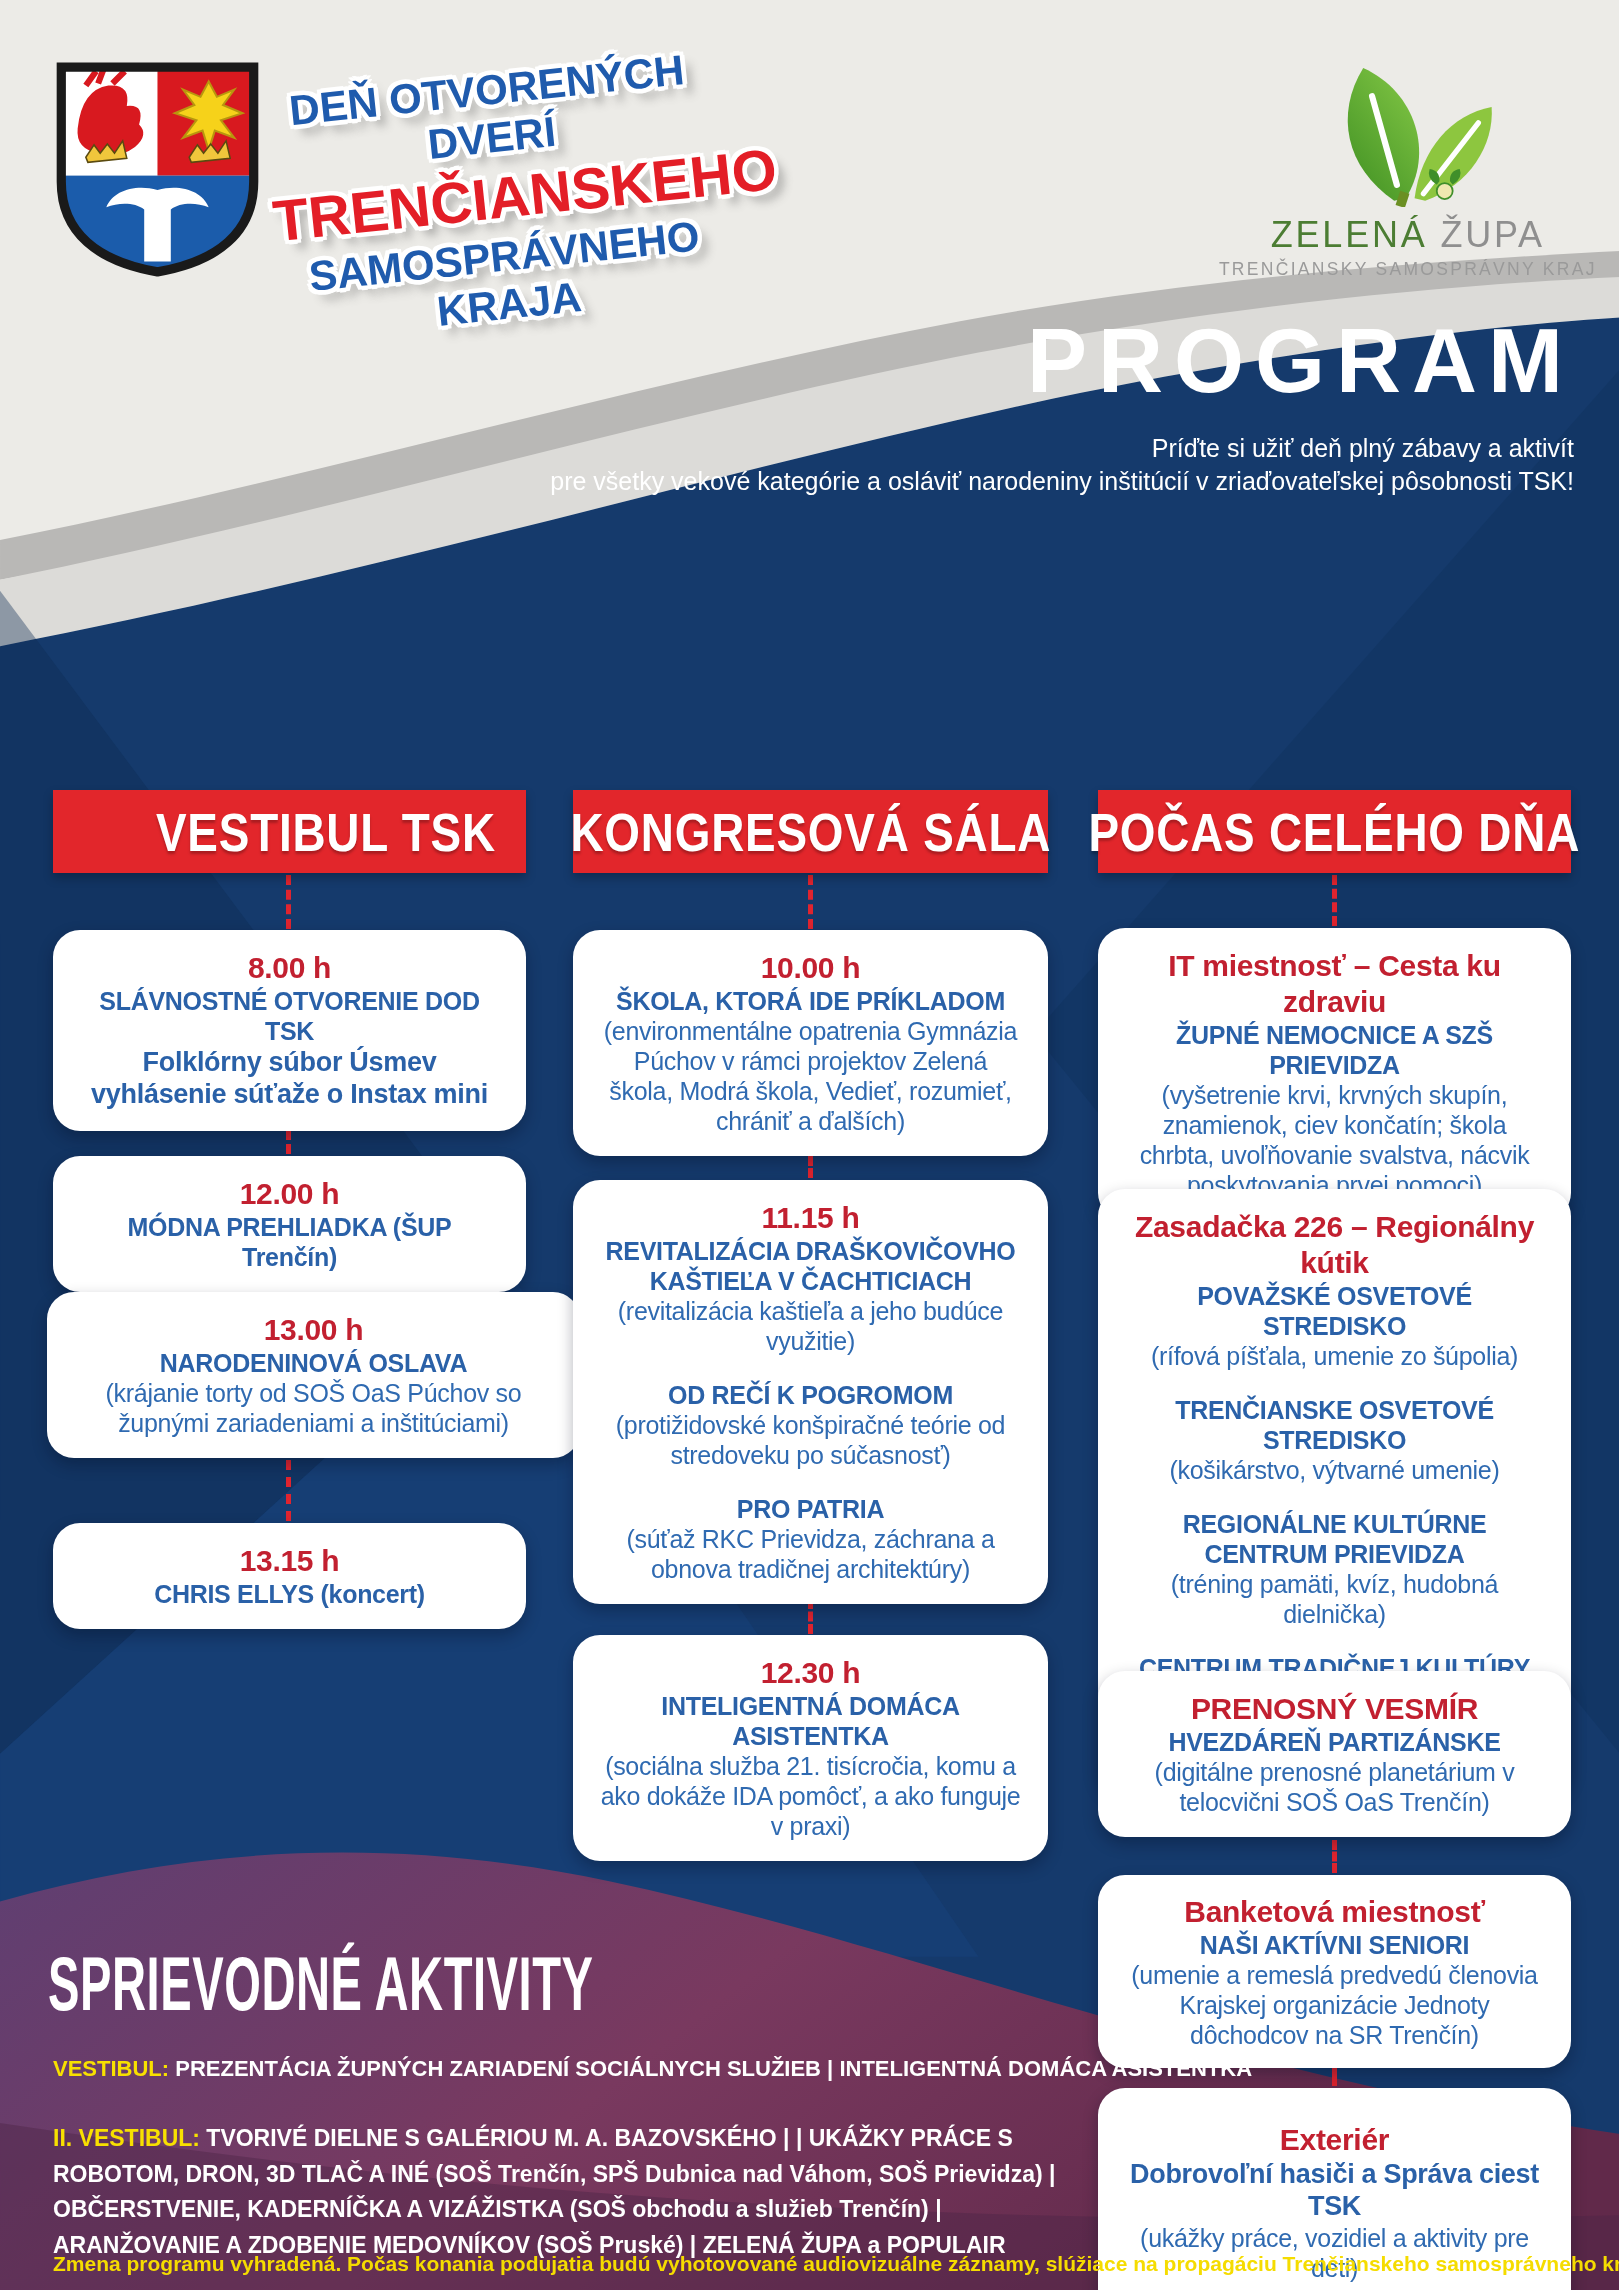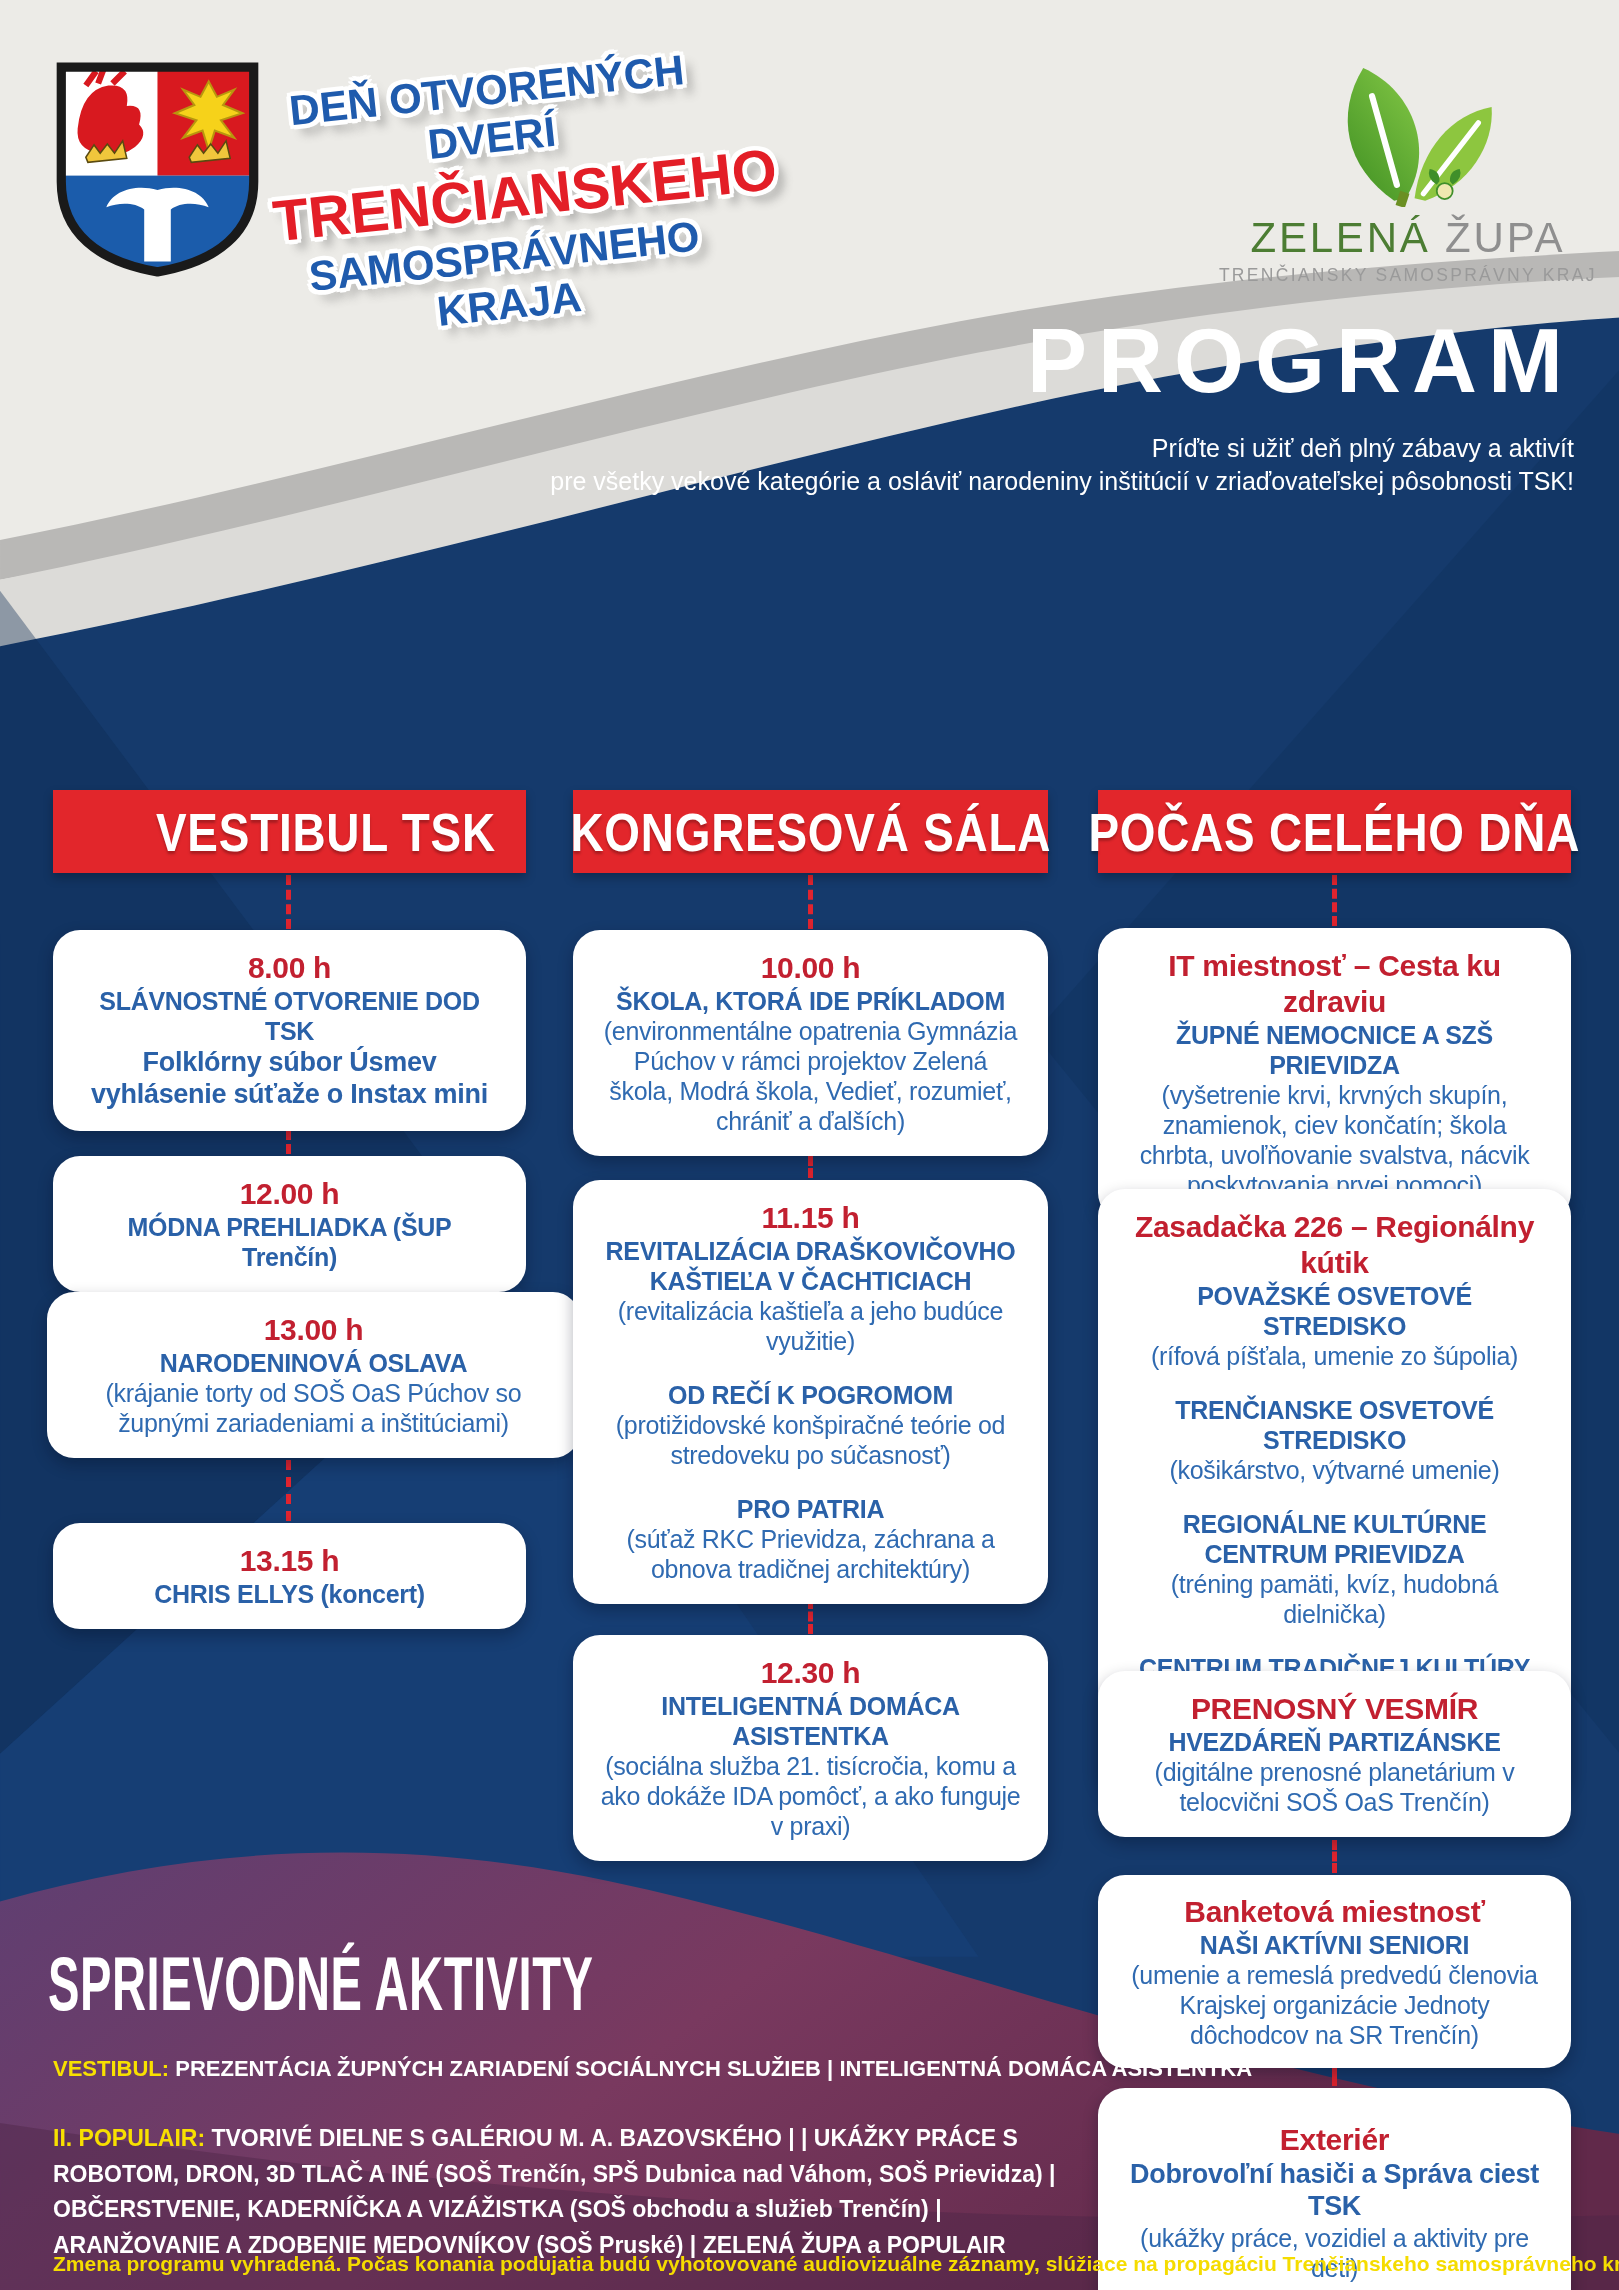--- a/index.html
+++ b/index.html
@@ -13,21 +13,21 @@
   .titleblock{position:absolute;left:272px;top:66px;width:452px;z-index:3;
     transform:rotate(-6deg);text-align:center;font-weight:800;letter-spacing:0;}
   .outline{text-shadow:
     -3.7px -3.7px 0 #fff,3.7px -3.7px 0 #fff,-3.7px 3.7px 0 #fff,3.7px 3.7px 0 #fff,
     -4.6px 0 0 #fff,4.6px 0 0 #fff,0 -4.6px 0 #fff,0 4.6px 0 #fff,
     8.3px 10px 9.2px rgba(90,90,90,.45);}
   .t1{font-size:42px;color:#1f5bad;}
   .t2{font-size:58px;color:#e31e27;margin-top:1.8px;}
   .t3{font-size:42px;color:#1f5bad;margin-top:1.8px;}
   .logo{position:absolute;right:9.2px;top:52px;width:406px;text-align:center;z-index:3;}
-  .logoname{font-size:42px;letter-spacing:2.8px;color:#8f8f8f;margin-top:3.7px;}
+  .logoname{font-size:36px;letter-spacing:2.8px;color:#8f8f8f;margin-top:3.7px;}
   .logoname .lg{color:#4c7d33;}
   .logosub{font-size:17.5px;letter-spacing:2.3px;color:#9a9a9a;margin-top:3.7px;}
   
   .program{position:absolute;right:46px;top:310px;z-index:3;color:#fff;
     font-size:90px;font-weight:800;letter-spacing:11px;white-space:nowrap;}
   .progsub{position:absolute;right:46px;top:432px;z-index:3;color:#fff;
     font-size:25px;font-weight:500;text-align:right;line-height:1.32;width:1384px;}
   
   .colhead{position:absolute;top:790px;height:83px;background:#e2262b;z-index:2;
     display:flex;align-items:center;justify-content:center;
@@ -224,15 +224,15 @@
   <div class="ln desc">(umenie a remeslá predvedú členovia Krajskej organizácie Jednoty dôchodcov na SR Trenčín)</div>
 </div>
 <div class="card" style="left:1098px;top:2088px;width:473px;padding:34px 26px;">
   <div class="ln time">Exteriér</div>
   <div class="ln sub">Dobrovoľní hasiči a Správa ciest TSK</div>
   <div class="ln desc">(ukážky práce, vozidiel a aktivity pre deti)</div>
 </div>
 
 <div class="sprie">SPRIEVODNÉ AKTIVITY</div>
 <div class="vest"><span class="ylabel">VESTIBUL:</span> <span>PREZENTÁCIA ŽUPNÝCH ZARIADENÍ SOCIÁLNYCH SLUŽIEB | INTELIGENTNÁ DOMÁCA ASISTENTKA</span></div>
-<div class="posch"><span class="ylabel">II. POPULAIR:</span> <span>TVORIVÉ DIELNE S GALÉRIOU M. A. BAZOVSKÉHO | | UKÁŽKY PRÁCE S ROBOTOM,  DRON, 3D TLAČ A INÉ (SOŠ Trenčín, SPŠ Dubnica nad Váhom, SOŠ Prievidza) | OBČERSTVENIE, KADERNÍČKA A VIZÁŽISTKA (SOŠ obchodu a služieb Trenčín) | ARANŽOVANIE A ZDOBENIE MEDOVNÍKOV (SOŠ Pruské) | ZELENÁ ŽUPA a POPULAIR</span></div>
+<div class="posch"><span class="ylabel">II. VESTIBUL:</span> <span>TVORIVÉ DIELNE S GALÉRIOU M. A. BAZOVSKÉHO | | UKÁŽKY PRÁCE S ROBOTOM,  DRON, 3D TLAČ A INÉ (SOŠ Trenčín, SPŠ Dubnica nad Váhom, SOŠ Prievidza) | OBČERSTVENIE, KADERNÍČKA A VIZÁŽISTKA (SOŠ obchodu a služieb Trenčín) | ARANŽOVANIE A ZDOBENIE MEDOVNÍKOV (SOŠ Pruské) | ZELENÁ ŽUPA a POPULAIR</span></div>
 <div class="footer">Zmena programu vyhradená. Počas konania podujatia budú vyhotovované audiovizuálne záznamy, slúžiace na propagáciu Trenčianskeho samosprávneho kraja.</div>
 
 
 </body></html>

